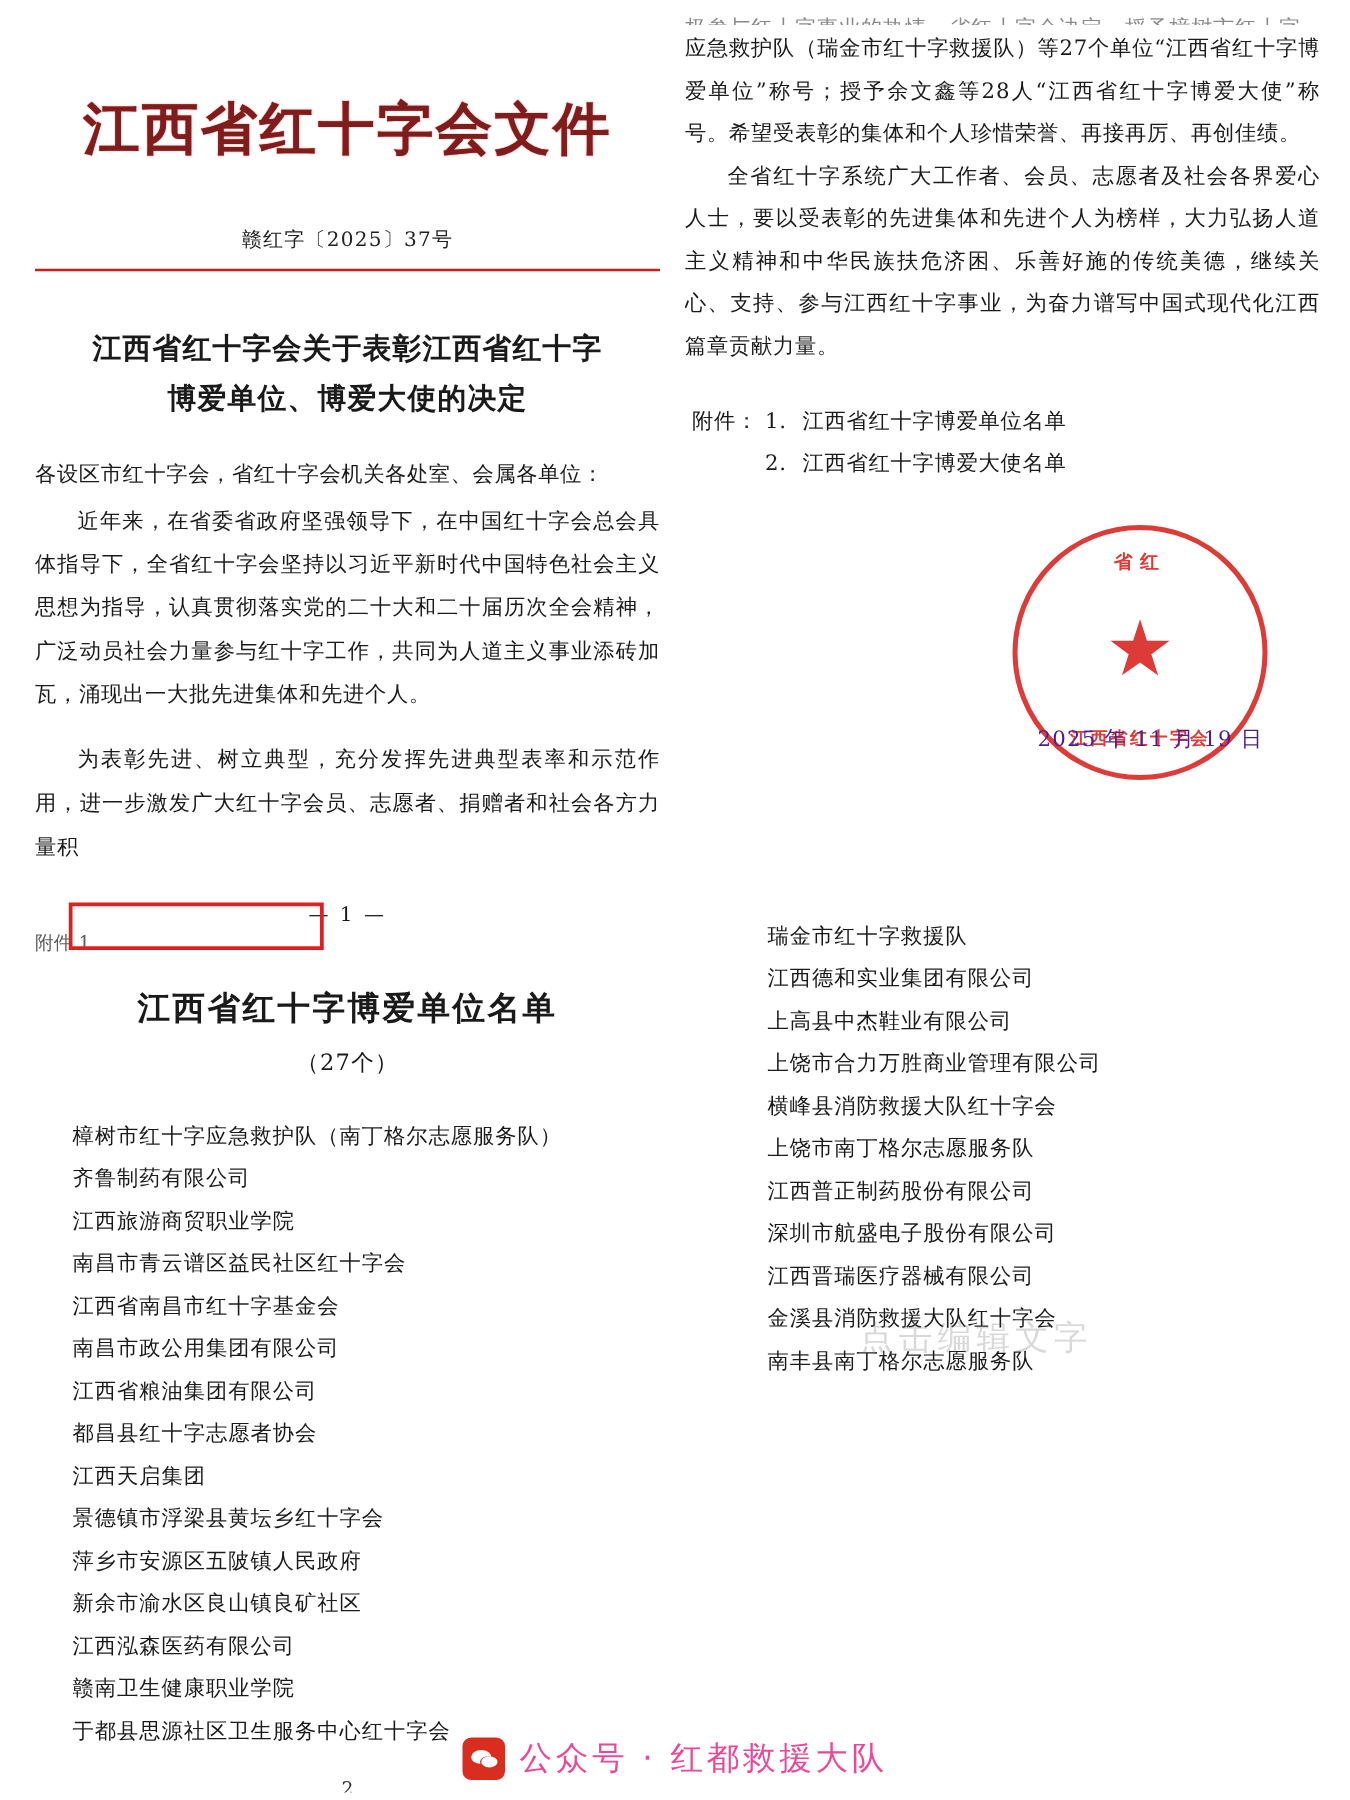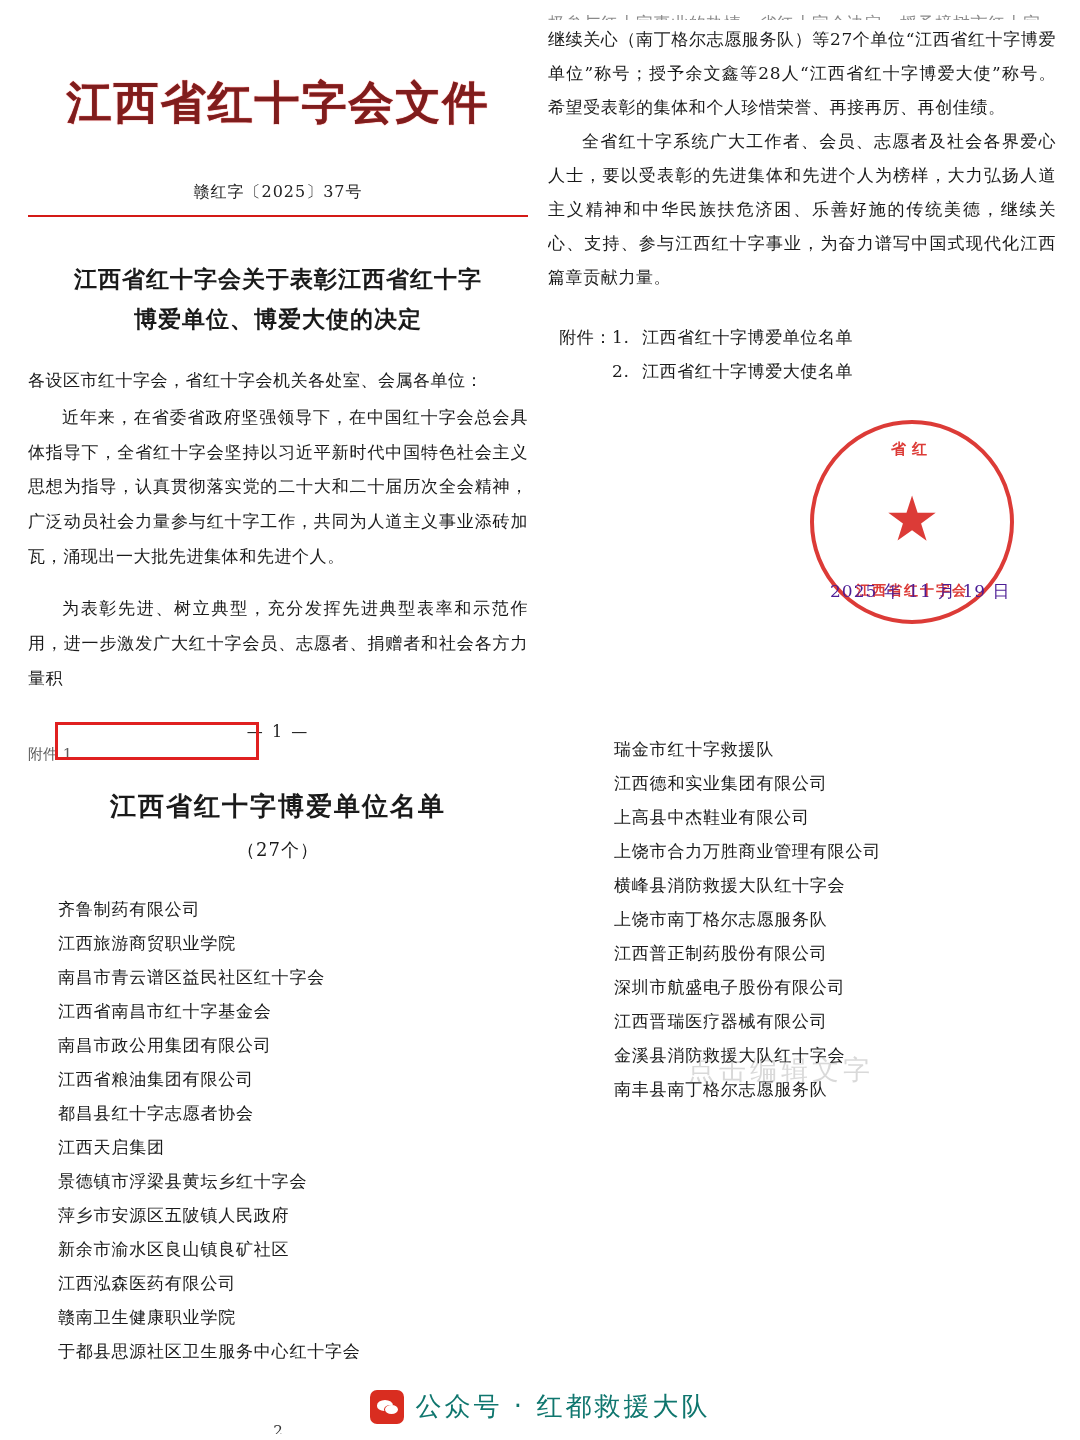--- a/index.html
+++ b/index.html
@@ -116,21 +116,21 @@
     margin: 0;
   }
   .para-r.indent { text-indent: 2em; }
   .attach-block {
     margin-top: 26px;
     font-size: 17px;
     line-height: 2.0;
     letter-spacing: 0.6px;
   }
   .attach-row { display: flex; }
-  .attach-label { width: 64px; flex: 0 0 64px; text-align: right; }
+  .attach-label { width: 64px; flex: 0 0 64px; text-align: center; }
   .attach-index { width: 30px; flex: 0 0 30px; }
   .attach-rows { margin-left: 64px; }
 
   
   .seal-wrap {
     position: relative;
     height: 230px;
     margin-top: 10px;
   }
   .seal {
@@ -272,21 +272,21 @@
     content: "";
     position: absolute;
     left: 15px; top: 15px;
     width: 13px; height: 9px;
     background: #fff;
     border-radius: 50%;
     box-shadow: -1px 0 0 0 #d92d20;
   }
   .footer-text {
     font-size: 26px;
-    color: #0f766e;
+    color: #ec4899;
     letter-spacing: 3px;
     font-family: "DejaVu Sans", "Liberation Sans", sans-serif;
     text-align: right;
   }
   .bottom-page-num {
     position: absolute;
     left: 0;
     width: 500px;
     bottom: 6px;
     text-align: center;
@@ -319,20 +319,21 @@
     <p class="para">为表彰先进、树立典型，充分发挥先进典型表率和示范作用，进一步激发广大红十字会员、志愿者、捐赠者和社会各方力量积</p>
 
     <div class="page-num">— 1 —</div>
 
     <div class="attach-marker">附件 1</div>
 
     <div class="list-title">江西省红十字博爱单位名单</div>
     <div class="list-count">（27个）</div>
 
     <ul class="name-list">
+      <li>樟树市红十字应急救护队（南丁格尔志愿服务队）</li>
       <li>齐鲁制药有限公司</li>
       <li>江西旅游商贸职业学院</li>
       <li>南昌市青云谱区益民社区红十字会</li>
       <li>江西省南昌市红十字基金会</li>
       <li>南昌市政公用集团有限公司</li>
       <li>江西省粮油集团有限公司</li>
       <li>都昌县红十字志愿者协会</li>
       <li>江西天启集团</li>
       <li>景德镇市浮梁县黄坛乡红十字会</li>
       <li>萍乡市安源区五陂镇人民政府</li>
@@ -342,21 +343,21 @@
       <li>于都县思源社区卫生服务中心红十字会</li>
     </ul>
 
     <div class="bottom-page-num">2</div>
   </div>
 
   <div class="col-right">
 
     <div class="rt-clip">
       <div class="cut-line">极参与红十字事业的热情，省红十字会决定，授予樟树市红十字</div>
-      <p class="para-r">继续关心（南丁格尔志愿服务队）等27个单位“江西省红十字博爱单位”称号；授予余文鑫等28人“江西省红十字博爱大使”称号。希望受表彰的集体和个人珍惜荣誉、再接再厉、再创佳绩。</p>
+      <p class="para-r">应急救护队（瑞金市红十字救援队）等27个单位“江西省红十字博爱单位”称号；授予余文鑫等28人“江西省红十字博爱大使”称号。希望受表彰的集体和个人珍惜荣誉、再接再厉、再创佳绩。</p>
       <p class="para-r indent">全省红十字系统广大工作者、会员、志愿者及社会各界爱心人士，要以受表彰的先进集体和先进个人为榜样，大力弘扬人道主义精神和中华民族扶危济困、乐善好施的传统美德，继续关心、支持、参与江西红十字事业，为奋力谱写中国式现代化江西篇章贡献力量。</p>
 
       <div class="attach-block">
         <div class="attach-row">
           <span class="attach-label">附件：</span>
           <span class="attach-index">1.</span>
           <span>江西省红十字博爱单位名单</span>
         </div>
         <div class="attach-row attach-rows">
           <span class="attach-index">2.</span>

